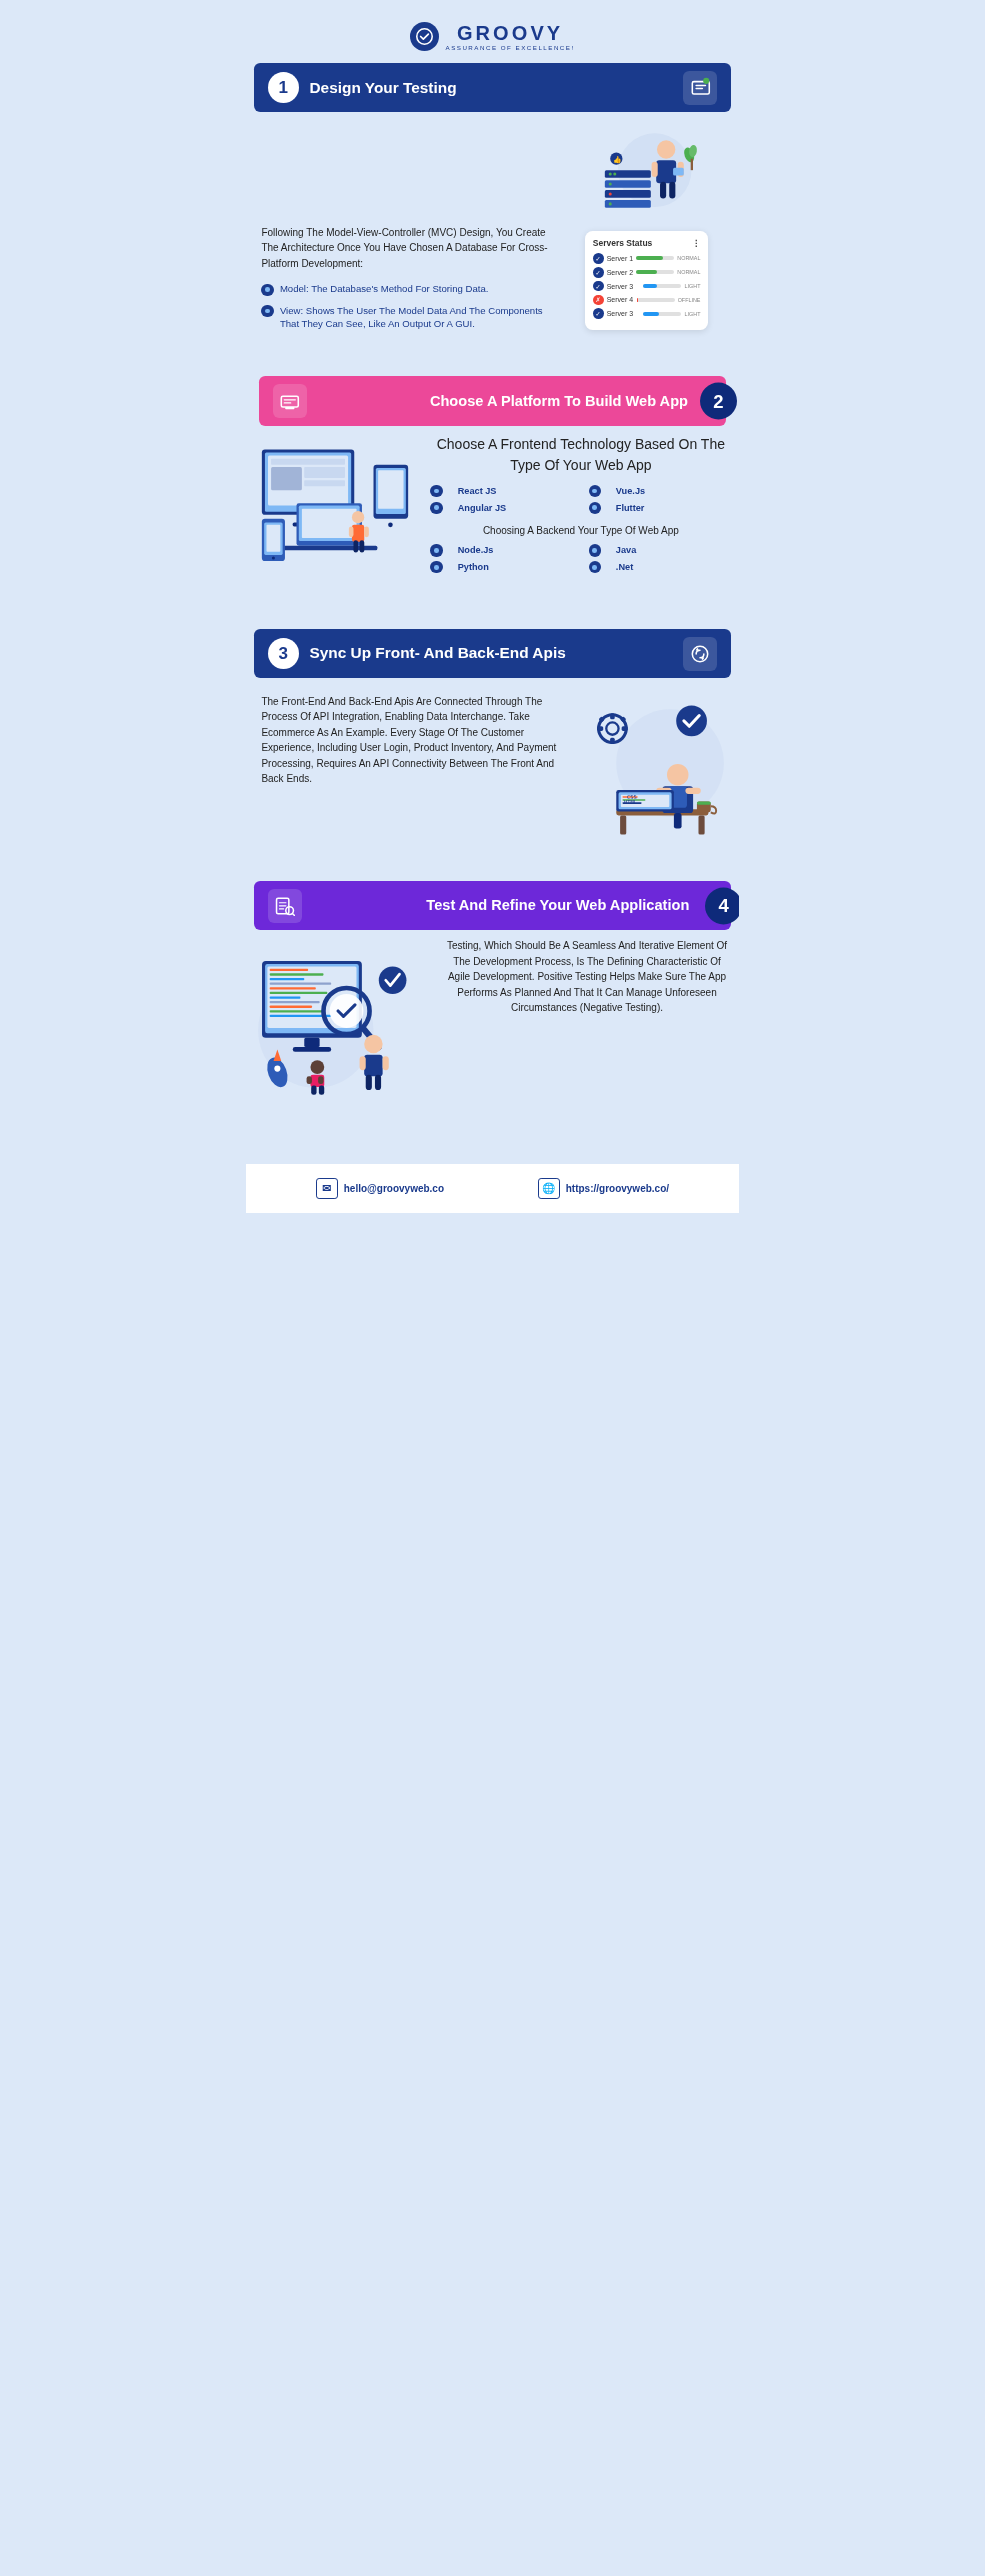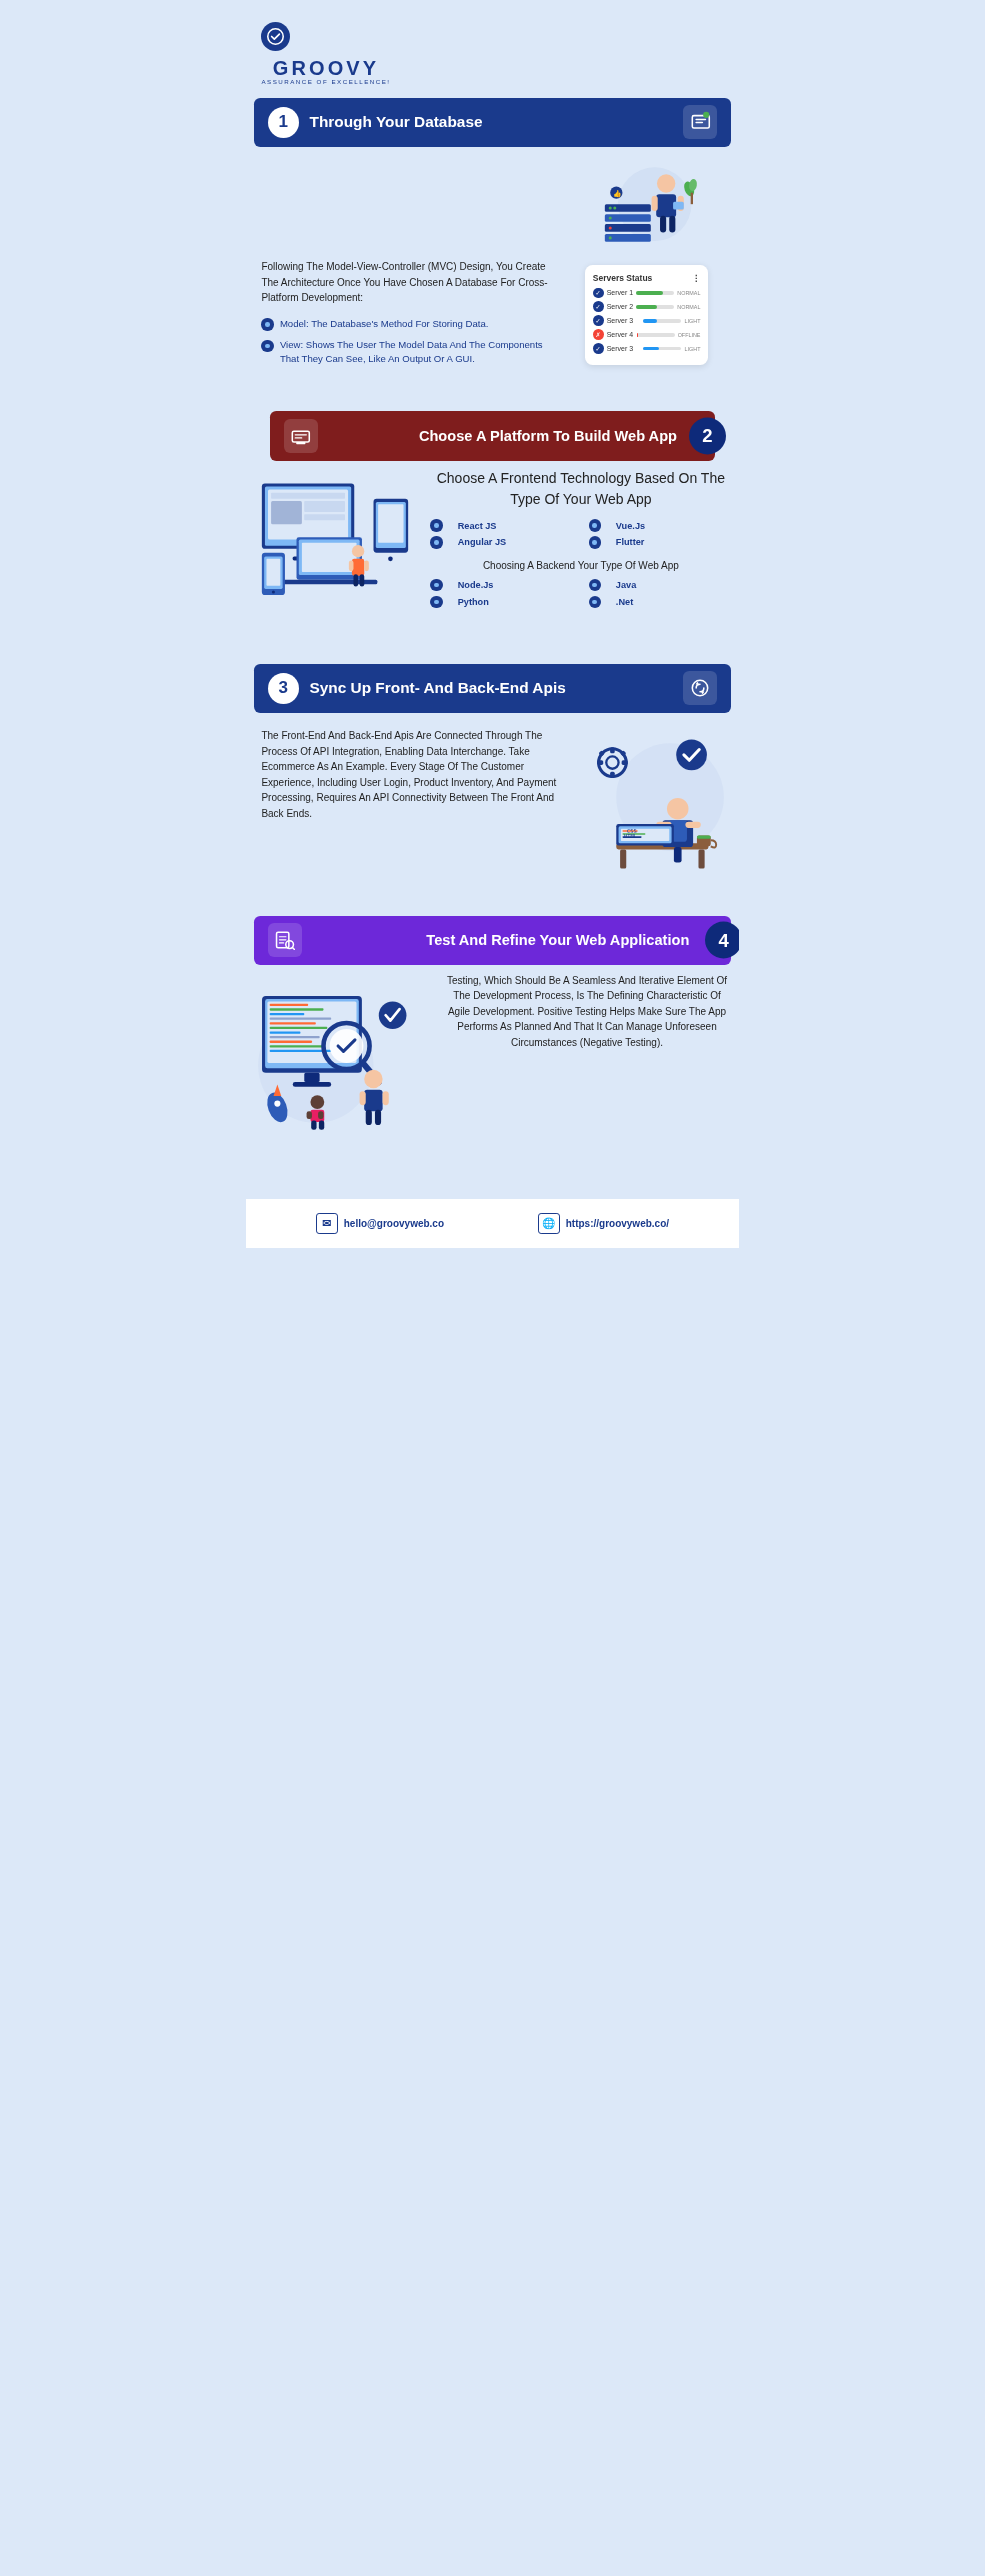--- a/index.html
+++ b/index.html
@@ -15,25 +15,24 @@
       width: 493px;
     }
 
     
     .header {
       text-align: center;
       padding: 21.6px 15.4px 7.7px;
     }
     .logo-area {
       display: flex;
-      align-items: flex-start;
+      align-items: flex-end;
       justify-content: center;
       gap: 6.2px;
       margin-bottom: 4.6px;
-      flex-direction: column;
     }
     .logo-icon {
       width: 29px;
       height: 29px;
       background: #1a3a8c;
       border-radius: 50%;
       display: flex;
       align-items: center;
       justify-content: center;
       color: white;
@@ -327,21 +326,21 @@
         <div class="logo-text">GROOVY</div>
         <div class="logo-subtitle">ASSURANCE OF EXCELLENCE!</div>
       </div>
     </div>
   </div>
 
   <div class="section">
 
     <div style="display:flex;align-items:center;background:#1a3a8c;border-radius:6.2px;padding:7.7px 14px;margin:0 7.7px;position:relative;">
       <div style="background:white;color:#1a3a8c;font-size:17px;font-weight:900;width:31px;height:31px;border-radius:50%;display:flex;align-items:center;justify-content:center;margin-right:10.8px;flex-shrink:0;">1</div>
-      <div style="color:white;font-size:15.4px;font-weight:700;flex:1;">Through Your Database</div>
+      <div style="color:white;font-size:15.4px;font-weight:700;flex:1;">Design Your Testing</div>
       <div style="width:34px;height:34px;background:rgba(255,255,255,0.15);border-radius:6.2px;display:flex;align-items:center;justify-content:center;font-size:17px;">
         <svg width="21.6" height="21.6" viewBox="0 0 28 28" fill="none">
           <rect x="3" y="6" width="22" height="16" rx="2" stroke="white" stroke-width="2"></rect>
           <rect x="7" y="10" width="14" height="2" rx="1" fill="white"></rect>
           <rect x="7" y="14" width="10" height="2" rx="1" fill="white"></rect>
           <circle cx="21" cy="5" r="4" fill="#4CAF50"></circle>
         </svg>
       </div>
     </div>
 
@@ -446,21 +445,21 @@
           </div>
         </div>
       </div>
     </div>
   </div>
 
   <div class="section-divider"></div>
 
   <div class="section">
 
-    <div style="display:flex;align-items:center;background:#7f1d1d;border-radius:6.2px;padding:7.7px 38px 7.7px 14px;margin:0 24px;position:relative;">
+    <div style="display:flex;align-items:center;background:#ec4899;border-radius:6.2px;padding:7.7px 38px 7.7px 14px;margin:0 13px;position:relative;">
       <div style="width:34px;height:34px;background:rgba(255,255,255,0.15);border-radius:6.2px;display:flex;align-items:center;justify-content:center;font-size:15.4px;margin-right:9.2px;">
         <svg width="21.6" height="21.6" viewBox="0 0 28 28" fill="none">
           <rect x="3" y="8" width="22" height="14" rx="2" stroke="white" stroke-width="2"></rect>
           <rect x="8" y="22" width="12" height="3" rx="1" fill="white"></rect>
           <rect x="6" y="12" width="16" height="1.5" rx="0.75" fill="white"></rect>
           <rect x="6" y="16" width="10" height="1.5" rx="0.75" fill="white"></rect>
         </svg>
       </div>
       <div style="color:white;font-size:14.6px;font-weight:700;flex:1;text-align:right;">Choose A Platform To Build Web App</div>
       <div style="position:absolute;right:-10.8px;top:50%;transform:translateY(-50%);width:37px;height:37px;background:#0e2a7a;border-radius:50%;display:flex;align-items:center;justify-content:center;color:white;font-size:18.5px;font-weight:900;z-index:2;">2</div>

